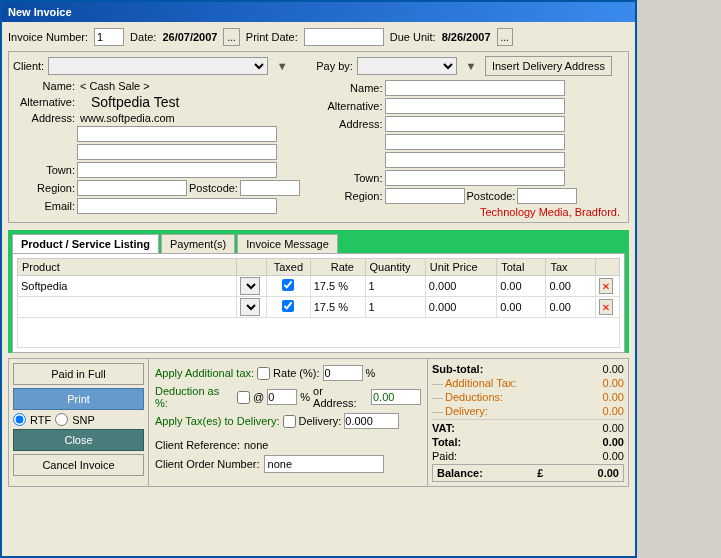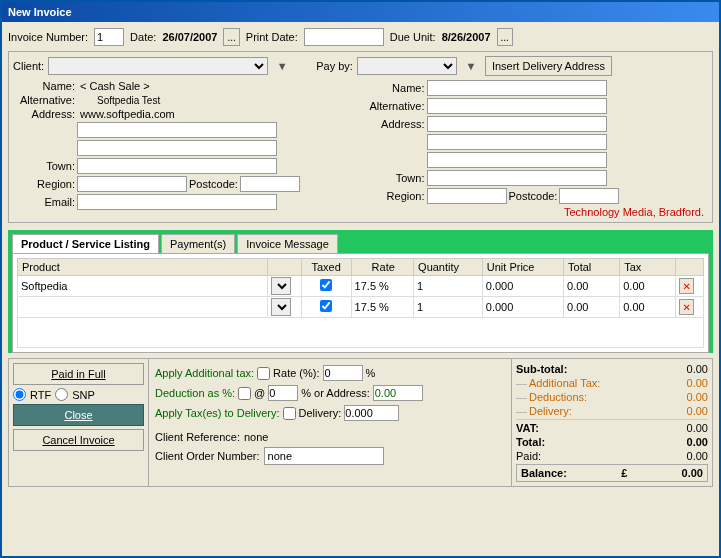--- a/index.html
+++ b/index.html
@@ -1,18 +1,18 @@
 <!DOCTYPE html>
 <html><head>
   <meta charset="utf-8">
   <style>
     * { box-sizing: border-box; margin: 0; padding: 0; font-family: Arial, sans-serif; font-size: 11px; }
     body { background: #d4d0c8; width: 721px; height: 558px; overflow: hidden; }
     
-    .window { background: #ece9d8; border: 2px solid #0055a5; width: 721px; height: 558px; display: flex; flex-direction: column; }
+    .window { background: #ece9d8; border: 2px solid #0055a5; width: 637px; height: 558px; display: flex; flex-direction: column; }
     
     .title-bar { background: linear-gradient(to right, #0a4aa5, #3a8aed); color: white; padding: 3px 6px; font-size: 11px; font-weight: bold; display: flex; align-items: center; height: 20px; }
     
     .content { flex: 1; padding: 4px 6px; display: flex; flex-direction: column; gap: 3px; }
     
     .invoice-header { background: #ece9d8; display: flex; align-items: center; gap: 6px; padding: 2px 0; }
     .invoice-header label { font-weight: normal; }
     .invoice-header input[type=text] { border: 1px solid #999; background: white; height: 18px; padding: 1px 2px; }
     .inv-num-input { width: 30px; }
     .ellipsis-btn { border: 1px solid #999; background: #ece9d8; padding: 1px 3px; cursor: pointer; font-size: 10px; height: 18px; }
@@ -31,21 +31,21 @@
     .product-table { width: 100%; border-collapse: collapse; font-size: 11px; }
     .product-table th { background: #ece9d8; border: 1px solid #ccc; padding: 2px 4px; text-align: left; font-weight: normal; }
     .product-table td { border: 1px solid #ddd; padding: 1px 3px; height: 20px; }
     .product-table td input[type=text] { border: none; outline: none; width: 100%; height: 16px; font-size: 11px; }
     .product-table td select { border: 1px solid #999; height: 16px; font-size: 11px; width: 22px; padding: 0; }
     
     .checkbox-cell { text-align: center; }
     .checkbox-cell input { width: 12px; height: 12px; }
     
     .delete-btn { color: red; border: 1px solid #999; background: #ece9d8; cursor: pointer; font-size: 10px; padding: 0 2px; height: 16px; }
-    .action-btn { border: 1px solid #999; background: #ece9d8; padding: 0 8px; cursor: pointer; font-size: 11px; height: 22px; text-decoration: underline; }
+    .action-btn { border: 1px solid #999; background: #ece9d8; padding: 0 8px; cursor: pointer; font-size: 11px; height: 22px; }
     .action-btn.blue { background: #6699cc; color: white; border-color: #4477aa; }
     .action-btn.teal { background: #4a9a9a; color: white; border-color: #2a7a7a; }
     
     .radio-row { display: flex; align-items: center; gap: 4px; }
     .green-label { color: #006600; }
     .apply-input { width: 40px; height: 16px; border: 1px solid #999; padding: 1px; }
     .deduction-input { width: 50px; height: 16px; border: 1px solid #999; padding: 1px; color: #006600; }
     .ref-input { width: 120px; height: 18px; border: 1px solid #999; padding: 1px 3px; }
   </style>
 </head>
@@ -85,21 +85,21 @@
 
       <div style="display:grid; grid-template-columns:1fr 1fr; gap:4px;">
 
         <div>
           <div style="display:flex; align-items:center; gap:2px; margin-bottom:2px;">
             <span style="min-width:62px; text-align:right; font-size:11px;">Name:</span>
             <span style="margin-left:3px; font-size:11px;">&lt; Cash Sale &gt;</span>
           </div>
           <div style="display:flex; align-items:center; gap:2px; margin-bottom:2px;">
             <span style="min-width:62px; text-align:right; font-size:11px;">Alternative:</span>
-            <span style="margin-left:20px; font-size:10px;">Softpedia Test</span>
+            <span style="margin-left:14px; font-size:14px;">Softpedia Test</span>
           </div>
           <div style="display:flex; align-items:center; gap:2px; margin-bottom:2px;">
             <span style="min-width:62px; text-align:right; font-size:11px;">Address:</span>
             <span style="margin-left:3px; font-size:11px;">www.softpedia.com</span>
           </div>
           <div style="display:flex; align-items:center; gap:2px; margin-bottom:2px;">
             <span style="min-width:62px; text-align:right; font-size:11px;"></span>
             <input type="text" style="width: 200px; height: 16px; border: 1px solid rgb(153, 153, 153);" value="">
           </div>
           <div style="display:flex; align-items:center; gap:2px; margin-bottom:2px;">
@@ -223,20 +223,21 @@
             </tr>
           </tbody>
         </table>
       </div>
     </div>
 
     <div style="display:grid; grid-template-columns:140px 1fr 200px; gap:0; background:#ece9d8; border: 1px solid #aaa; margin-top:2px;">
 
       <div style="display:flex; flex-direction:column; gap:3px; padding:4px; border-right:1px solid #aaa;">
         <button class="action-btn">Paid in Full</button>
+        <button class="action-btn blue">Print</button>
         <div class="radio-row">
           <input type="radio" name="format" checked="" style="">
           <label>RTF</label>
           <input type="radio" name="format" style="">
           <label>SNP</label>
         </div>
         <button class="action-btn" style="background:#4a7c7c; color:white; border-color:#2a5c5c;">Close</button>
         <button class="action-btn">Cancel Invoice</button>
       </div>
 

